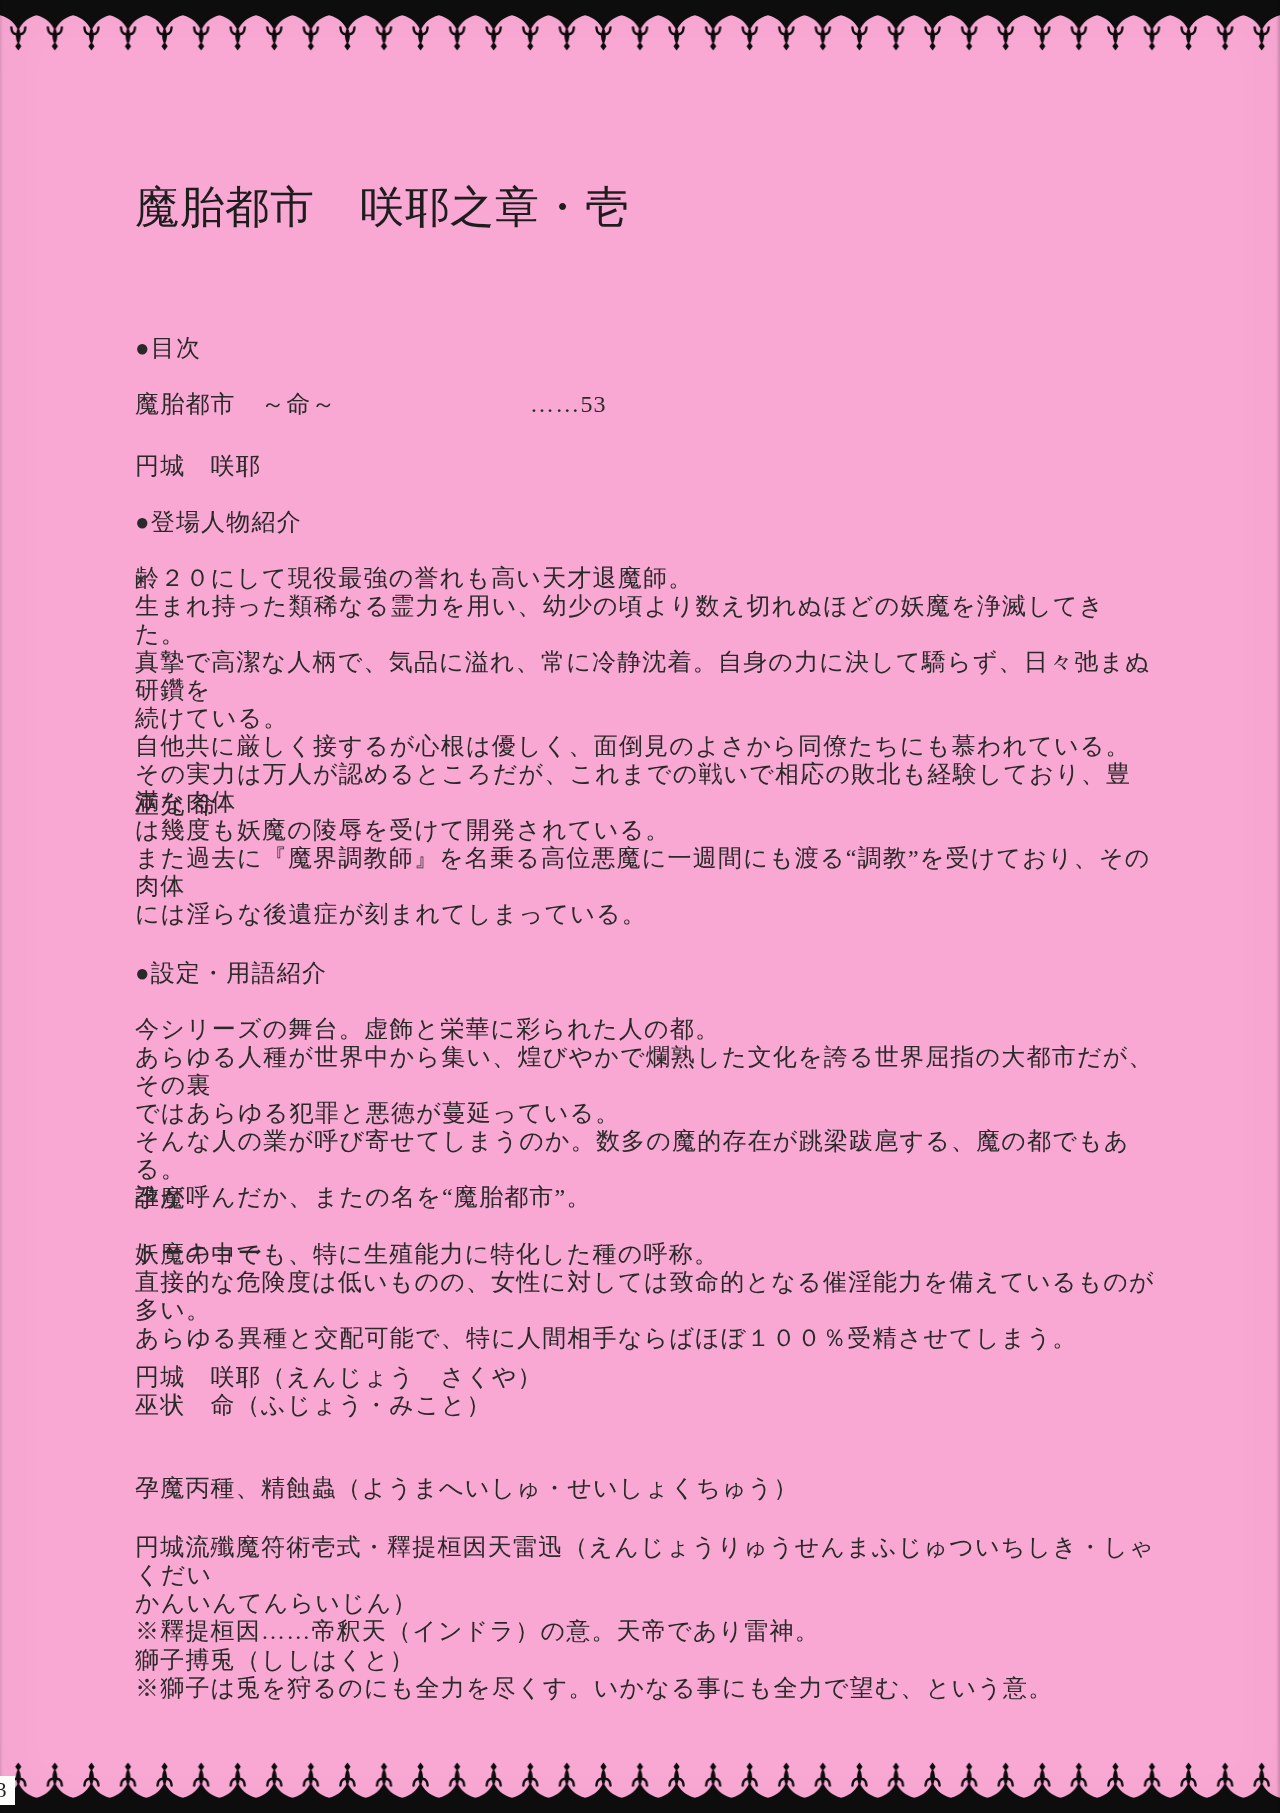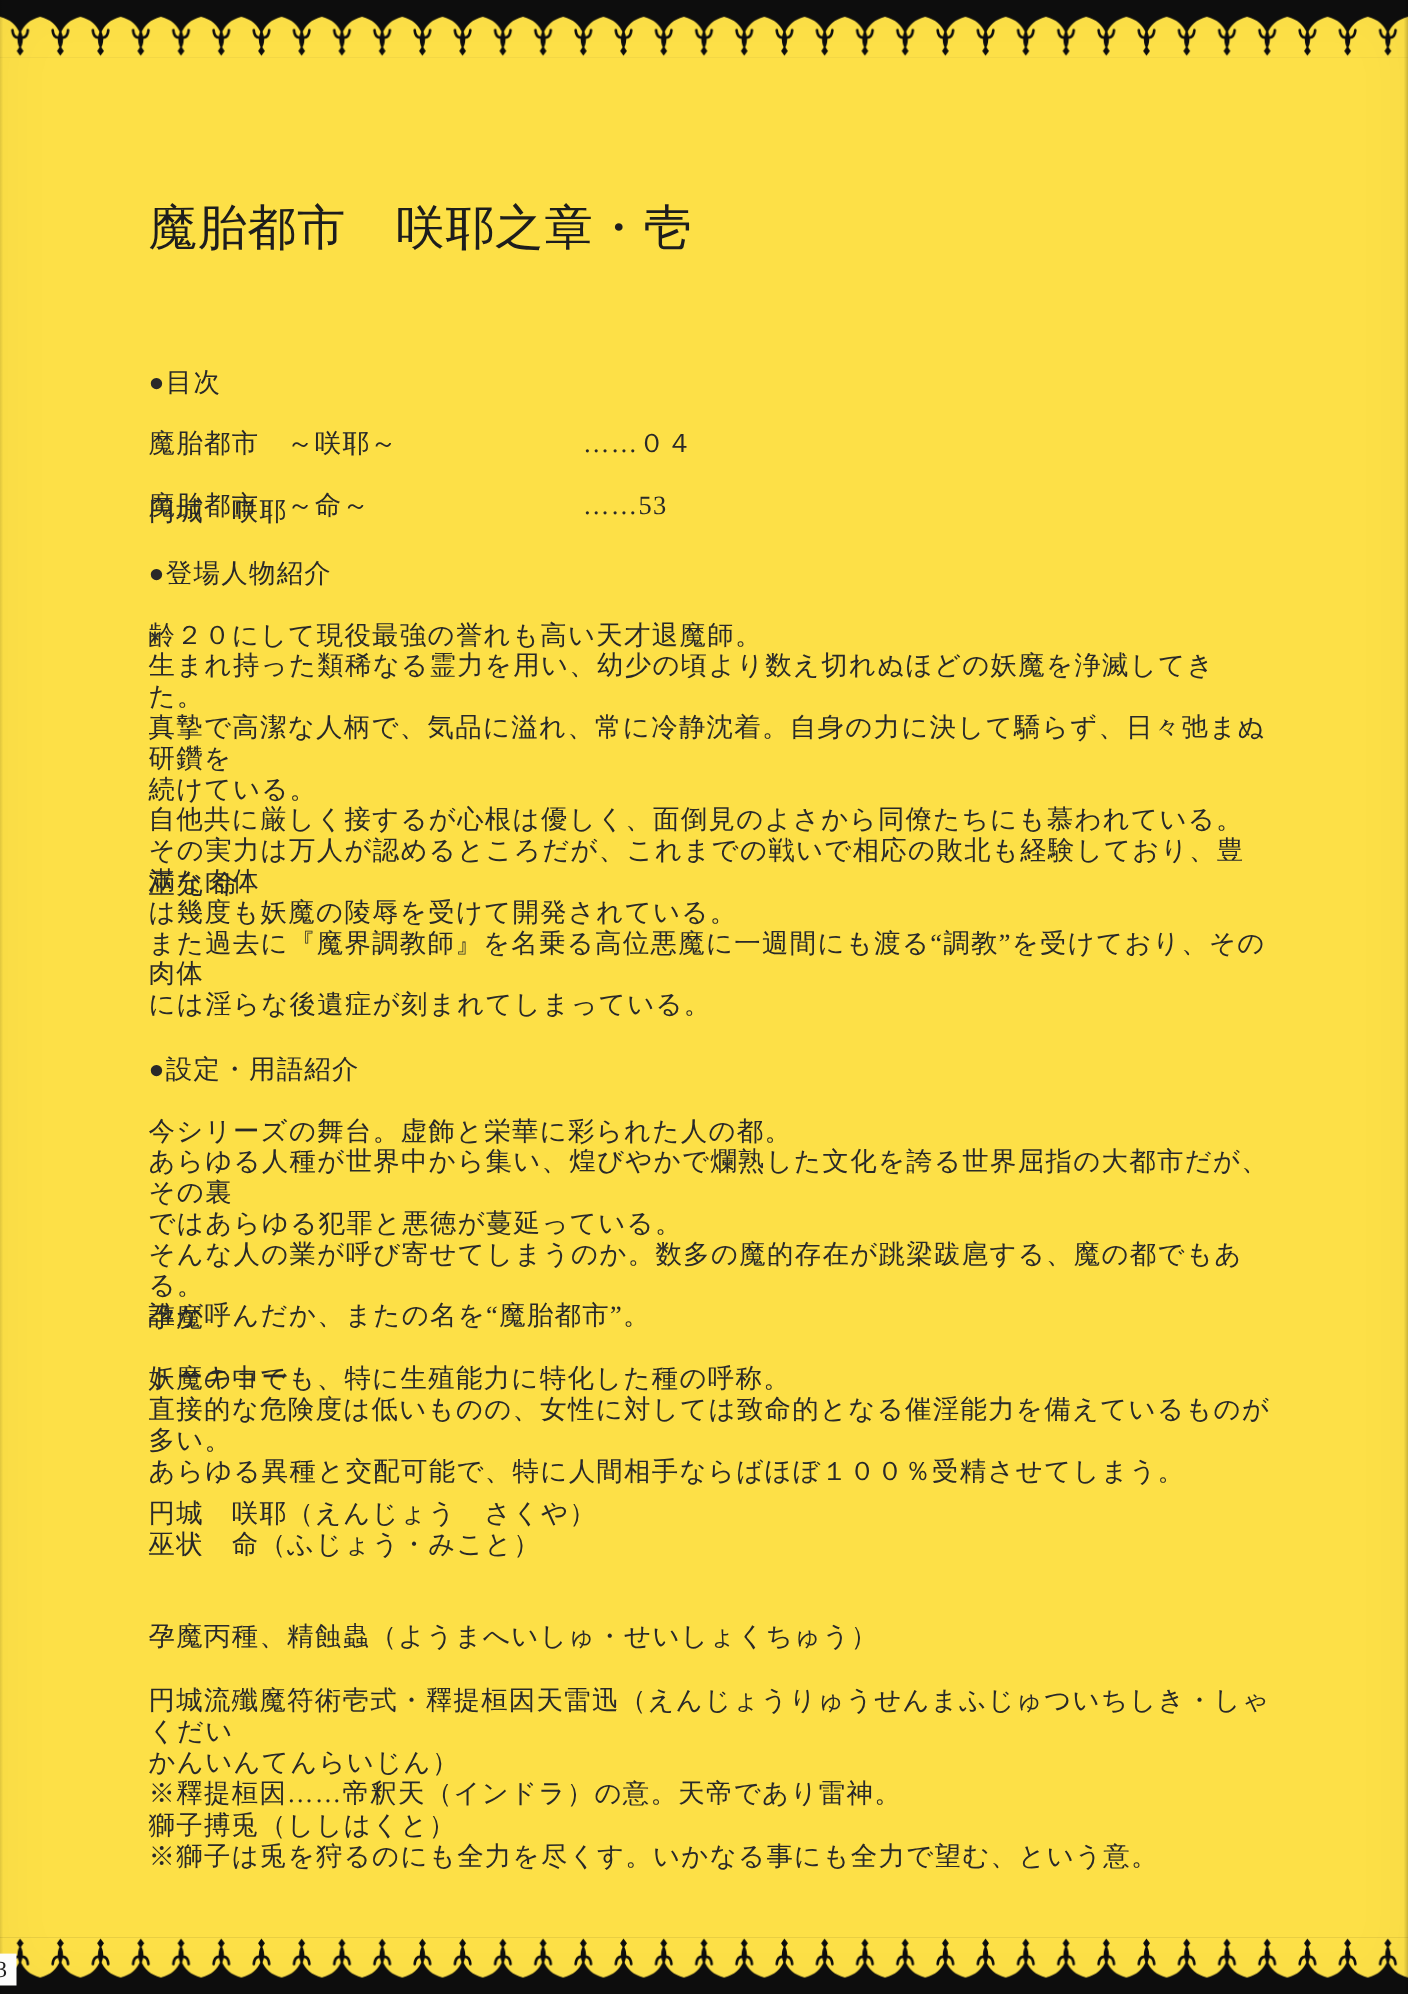--- a/index.html
+++ b/index.html
@@ -1,19 +1,19 @@
 <!DOCTYPE html>
 <html lang="ja"><head>
 <meta charset="utf-8">
 <style>
   html,body{margin:0;padding:0;background:#e8e8e6;}
   .page{
     position:relative;
     width:1280px;height:1813px;
-    background:#fde047;
+    background:#f9a8d4;
     overflow:hidden;
     font-family:"Liberation Serif","DejaVu Serif",serif;
     color:#262626;
     box-shadow:inset 0 0 60px rgba(0,0,0,0.04);
   }
   .scan-edge-right{position:absolute;top:0;bottom:0;right:0;width:4px;
     background:linear-gradient(to left,rgba(0,0,0,0.18),rgba(0,0,0,0));z-index:2;}
   .scan-edge-left{position:absolute;top:0;bottom:0;left:0;width:3px;
     background:linear-gradient(to right,rgba(0,0,0,0.10),rgba(0,0,0,0));z-index:2;}
 
@@ -86,24 +86,20 @@
   </svg>
 
   <div class="scan-edge-left"></div>
   <div class="scan-edge-right"></div>
 
   <div class="blk doc-title">魔胎都市　咲耶之章・壱</div>
 
   <div class="blk toc">
     <div>●目次</div>
     <div class="toc-row">
-      <span class="toc-label">魔胎都市　～咲耶～</span>
-      <span>……０４</span>
-    </div>
-    <div class="toc-row">
       <span class="toc-label">魔胎都市　～命～</span>
       <span>……53</span>
     </div>
   </div>
 
   <div class="blk chars">
     <div>円城　咲耶</div>
     <div>●登場人物紹介</div>
     <div>齢２０にして現役最強の誉れも高い天才退魔師。
 生まれ持った類稀なる霊力を用い、幼少の頃より数え切れぬほどの妖魔を浄滅してきた。

